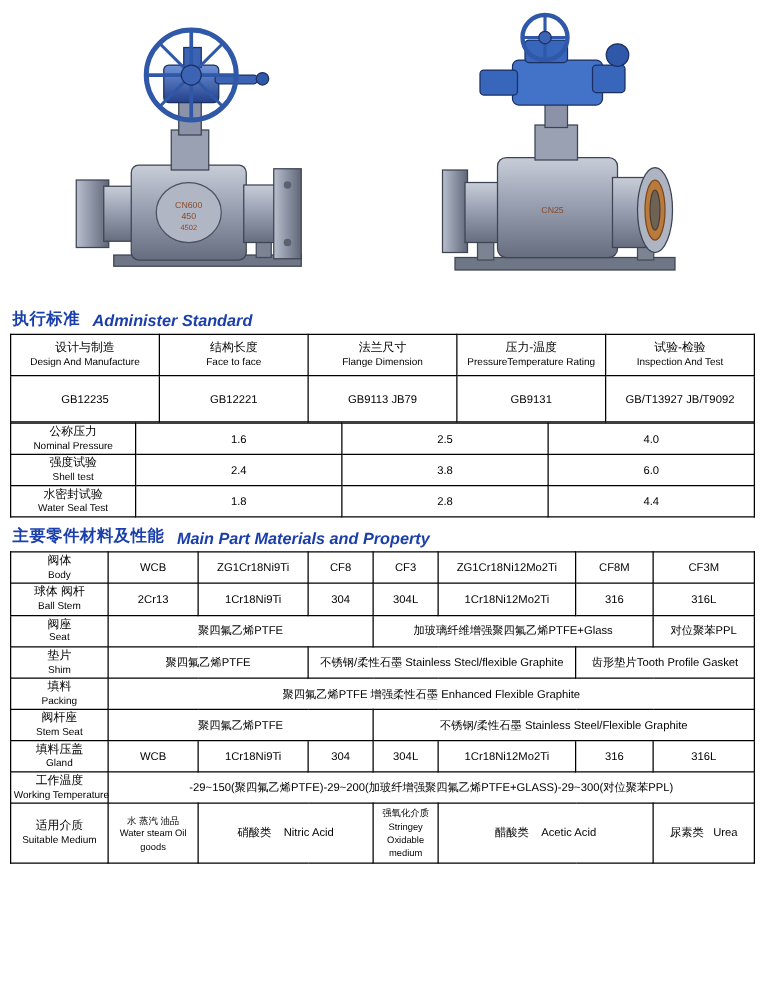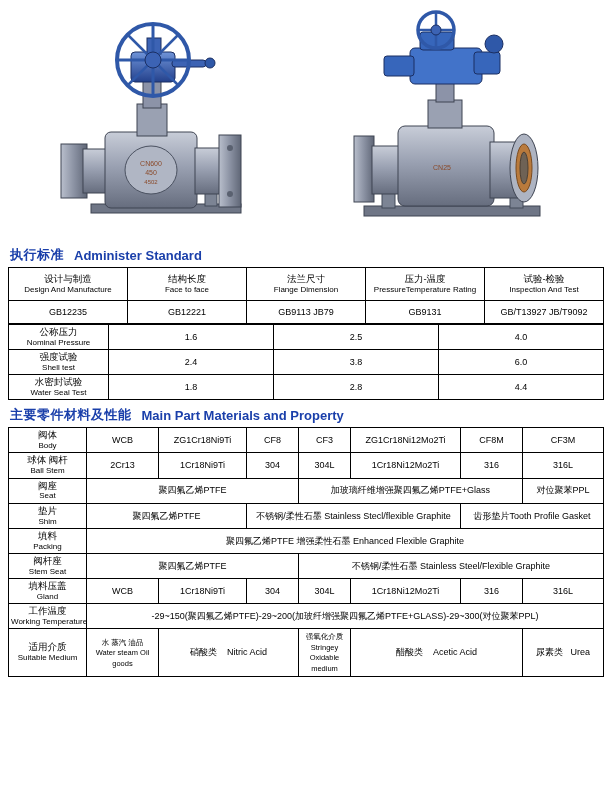--- a/index.html
+++ b/index.html
@@ -32,34 +32,35 @@
   }
   .valve {
     position: relative;
     width: 260px;
     height: 232px;
   }
 
   
   .section-title {
     display: flex;
-    align-items: center;
+    align-items: flex-end;
     gap: 10px;
     margin: 6px 2px 3px 2px;
   }
   .section-title .cn {
     font-size: 13px;
     font-weight: bold;
     color: #1a3faa;
     letter-spacing: 0.5px;
   }
   .section-title .en {
     font-size: 13px;
     font-weight: bold;
     color: #1a3faa;
+    font-style: italic;
   }
 
   
   table.grid {
     width: 595px;
     border-collapse: collapse;
     table-layout: fixed;
     border-radius: 21px;
   }
   table.grid td {
@@ -82,21 +83,21 @@
     text-align: left;
     padding-left: 5px;
     white-space: nowrap;
   }
   td.hdr {
     height: 28px;
   }
   .val {
     font-size: 9.5px;
   }
-  .h24 { height: 23px; }
+  .h24 { height: 37px; }
   .h26 { height: 25px; }
   .h30 { height: 30px; }
   .small { font-size: 8px; }
   .tiny { font-size: 7.5px; }
   .nowrap { white-space: nowrap; }
 </style>
 </head>
 <body>
 
 <div class="page">

